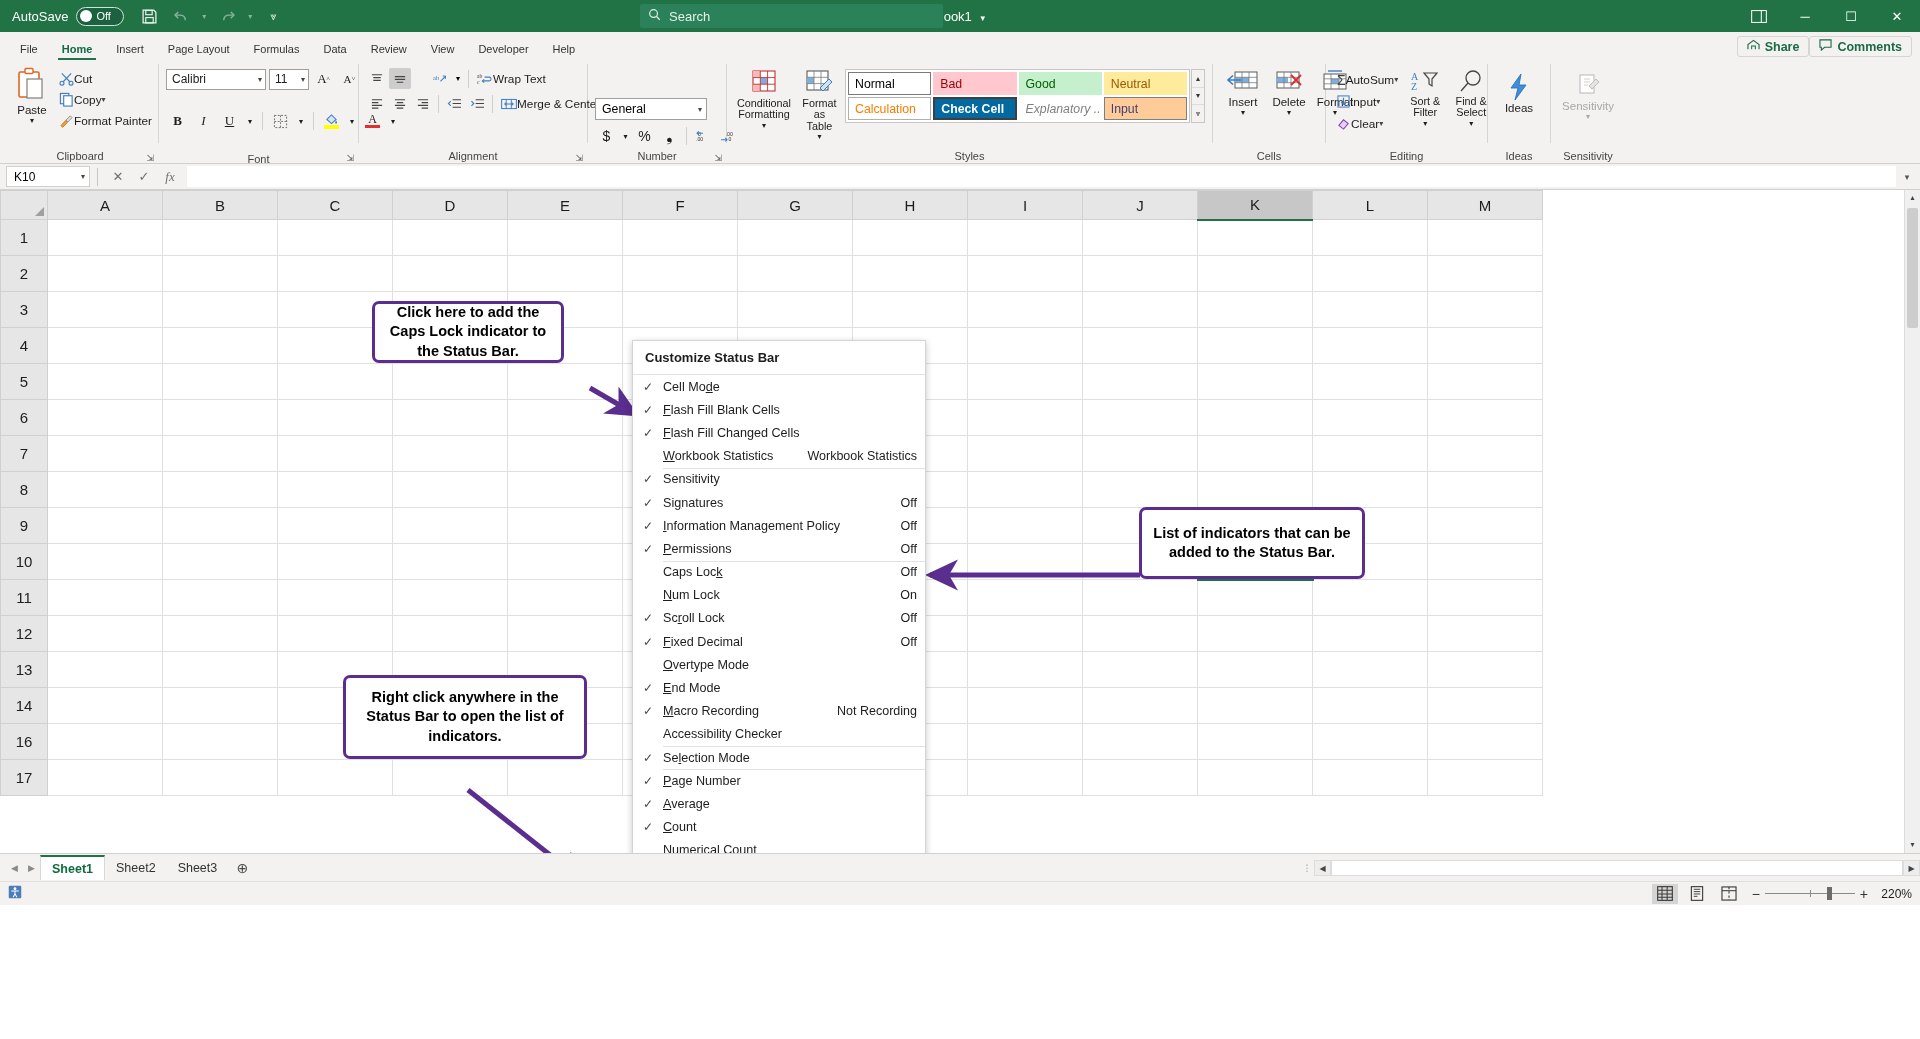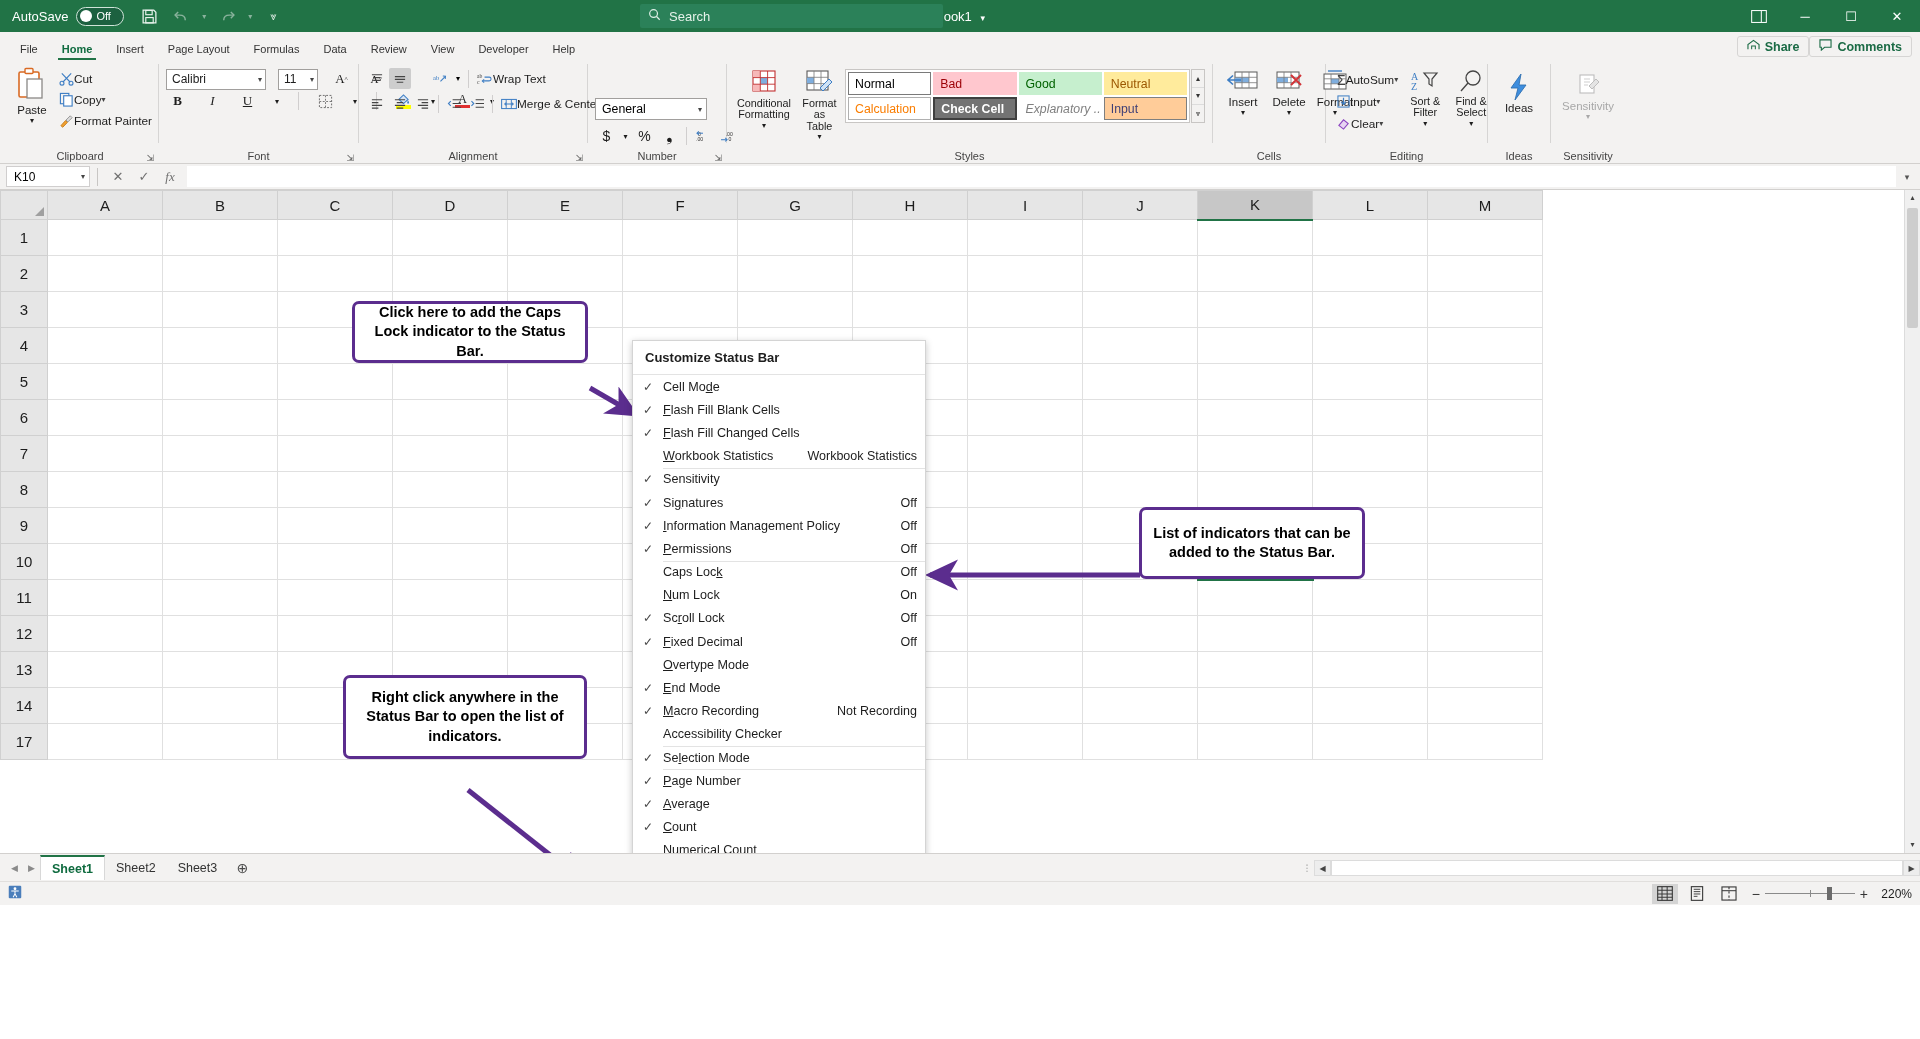--- a/index.html
+++ b/index.html
@@ -81,21 +81,21 @@
     display: flex; flex-direction: column; align-items: center; justify-content: flex-start;
     padding: 2px 6px; font-size: 11.5px; color: #1d1d1d; min-width: 46px; text-align: center;
   }
   .big-btn .lbl { margin-top: 1px; line-height: 1.05; }
   .sm-btn {
     display: flex; align-items: center; font-size: 11.8px; color: #1d1d1d;
     padding: 2px 4px; height: 21px; white-space: nowrap;
   }
   .ic { display: inline-flex; align-items: center; justify-content: center; }
   
-  .font-row { display: flex; align-items: center; gap: 12px; margin-bottom: 0; }
+  .font-row { display: flex; align-items: center; gap: 3px; margin-bottom: 20px; }
   .combo {
     border: 1px solid #a19f9d; background: #fff; height: 21px; display: flex;
     align-items: center; padding: 0 3px 0 5px; font-size: 12px; color: #1d1d1d;
     justify-content: space-between;
   }
   .combo .car { font-size: 8px; color: #444; margin-left: 4px; }
   .fbtn {
     width: 23px; height: 22px; display: flex; align-items: center; justify-content: center;
     font-size: 13px; color: #1d1d1d;
   }
@@ -588,21 +588,21 @@
             </div>
           <div class="style-cell" style="background:#c6efce;color:#006100;">
               <span>Good</span>
             </div>
           <div class="style-cell" style="background:#ffeb9c;color:#9c5700;">
               <span>Neutral</span>
             </div>
           <div class="style-cell" style="background:#ffffff;color:#fa7d00;border-color:#b0b0b0;">
               <span>Calculation</span>
             </div>
-          <div class="style-cell" style="background:#737373;color:#ffffff;border:2px solid #3f3f3f;font-weight:600;">
+          <div class="style-cell" style="background:#0369a1;color:#ffffff;border:2px solid #3f3f3f;font-weight:600;">
               <span>Check Cell</span>
             </div>
           <div class="style-cell" style="background:#ffffff;color:#7f7f7f;font-style:italic;">
               <span>Explanatory ...</span>
             </div>
           <div class="style-cell" style="background:#ffcc99;color:#3f3f76;border-color:#7f7f7f;">
               <span>Input</span>
             </div>
         </div>
         <div class="gal-scroll">
@@ -999,20 +999,36 @@
             <td class="cell"></td>
             <td class="cell"></td>
             <td class="cell"></td>
             <td class="cell"></td>
             <td class="cell"></td>
             <td class="cell"></td>
             <td class="cell"></td>
             <td class="cell"></td>
           </tr>
           <tr>
+            <td class="rowhdr" style="height:36px">16</td>
+            <td class="cell"></td>
+            <td class="cell"></td>
+            <td class="cell"></td>
+            <td class="cell"></td>
+            <td class="cell"></td>
+            <td class="cell"></td>
+            <td class="cell"></td>
+            <td class="cell"></td>
+            <td class="cell"></td>
+            <td class="cell"></td>
+            <td class="cell"></td>
+            <td class="cell"></td>
+            <td class="cell"></td>
+          </tr>
+          <tr>
             <td class="rowhdr" style="height:36px">17</td>
             <td class="cell"></td>
             <td class="cell"></td>
             <td class="cell"></td>
             <td class="cell"></td>
             <td class="cell"></td>
             <td class="cell"></td>
             <td class="cell"></td>
             <td class="cell"></td>
             <td class="cell"></td>
@@ -1035,21 +1051,21 @@
     <defs>
       <marker id="ah" markerWidth="7" markerHeight="7" refX="5.6" refY="3.5" orient="auto">
         <path d="M0,0.4 L6.6,3.5 L0,6.6 L1.8,3.5 Z" fill="#5b2d8e"></path>
       </marker>
     </defs>
     <path d="M590,198 L635,224" stroke="#5b2d8e" stroke-width="5" fill="none" marker-end="url(#ah)"></path>
     <path d="M1140,385 L930,385" stroke="#5b2d8e" stroke-width="5" fill="none" marker-end="url(#ah)"></path>
     <path d="M468,600 L583,691" stroke="#5b2d8e" stroke-width="5" fill="none" marker-end="url(#ah)"></path>
   </svg>
 
-  <div class="callout" style="left:352px; top:111px; width:236px; height:62px;">
+  <div class="callout" style="left:372px; top:111px; width:192px; height:62px;">
     <span>Click here to add the Caps Lock indicator to the Status Bar.</span>
   </div>
   <div class="callout" style="left:1139px; top:317px; width:226px; height:72px;">
     <span>List of indicators that can be added to the Status Bar.</span>
   </div>
   <div class="callout" style="left:343px; top:485px; width:244px; height:84px;">
     <span>Right click anywhere in the Status Bar to open the list of indicators.</span>
   </div>
 
   <div class="ctxmenu" id="ctxmenu">

